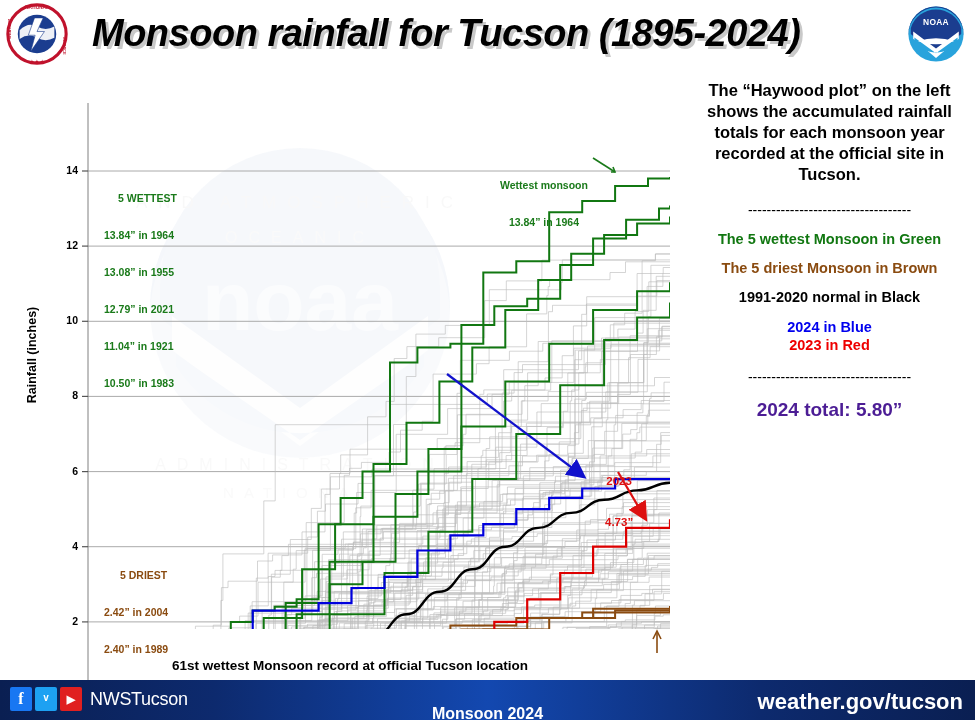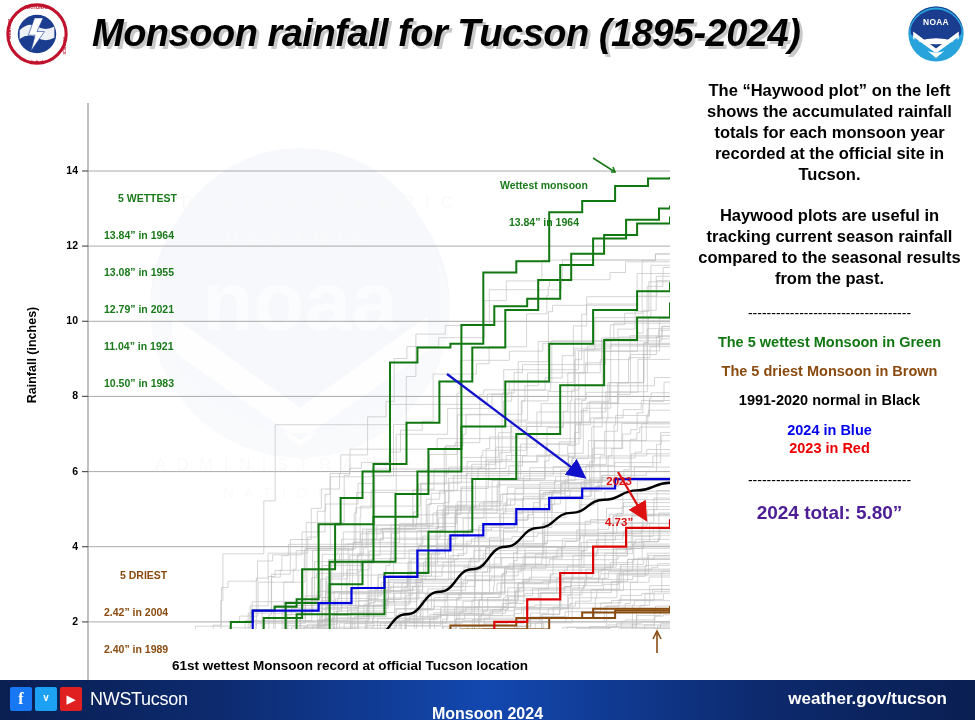--- a/index.html
+++ b/index.html
@@ -95,21 +95,21 @@
   }
   #social { position:absolute; left:10px; top:7px; display:flex; align-items:center; gap:3px; }
   .sicon { width:22px; height:24px; border-radius:2px; display:flex; align-items:center; justify-content:center;
            font-weight:bold; font-size:16px; color:#fff; }
   #fb-icon { background:#1877f2; font-family:"Liberation Serif", serif; }
   #tw-icon { background:#1da1f2; font-size:14px; }
   #yt-icon { background:#e02020; font-size:11px; }
   #nws-handle { font-size:18px; font-weight:normal; margin-left:5px; letter-spacing:-0.3px; }
   #footer-center { position:absolute; left:0; top:25px; width:975px; text-align:center;
                    font-size:16px; font-weight:bold; }
-  #footer-right { position:absolute; right:28px; top:9px; font-size:17px; font-weight:bold; }
+  #footer-right { position:absolute; right:12px; top:9px; font-size:22px; font-weight:bold; }
 </style>
 </head>
 <body>
 
 <div id="header">
 
   <svg id="nws-logo" viewBox="0 0 100 100">
     <circle cx="50" cy="50" r="48" fill="#ffffff"></circle>
     <circle cx="50" cy="50" r="47" fill="none" stroke="#c0122c" stroke-width="5"></circle>
     <circle cx="50" cy="50" r="36" fill="#ffffff"></circle>
@@ -414,21 +414,20 @@
       <div>2023</div>
       <div>4.73”</div>
     </div>
 
     <div id="xcaption">61st wettest Monsoon record at official  Tucson location</div>
   </div>
 </div>
 
 <div id="side">
   <p class="para" id="para1">The “Haywood plot” on the left shows the accumulated rainfall totals for each monsoon year recorded at the official site in Tucson.</p>
-  <p class="para" id="para2">Haywood plots are useful in tracking current season rainfall compared to the seasonal results from the past.</p>
   <p class="divider">-----------------------------------</p>
   <p class="legend-line" id="lg-green">The 5 wettest Monsoon in Green</p>
   <p class="legend-line" id="lg-brown">The 5 driest Monsoon in Brown</p>
   <p class="legend-line" id="lg-black">1991-2020 normal in Black</p>
   <p class="legend-line" id="lg-blue">2024 in Blue</p>
   <p class="legend-line" id="lg-red">2023 in Red</p>
   <p class="divider">-----------------------------------</p>
   <p id="total">2024 total:  5.80”</p>
 </div>
 

